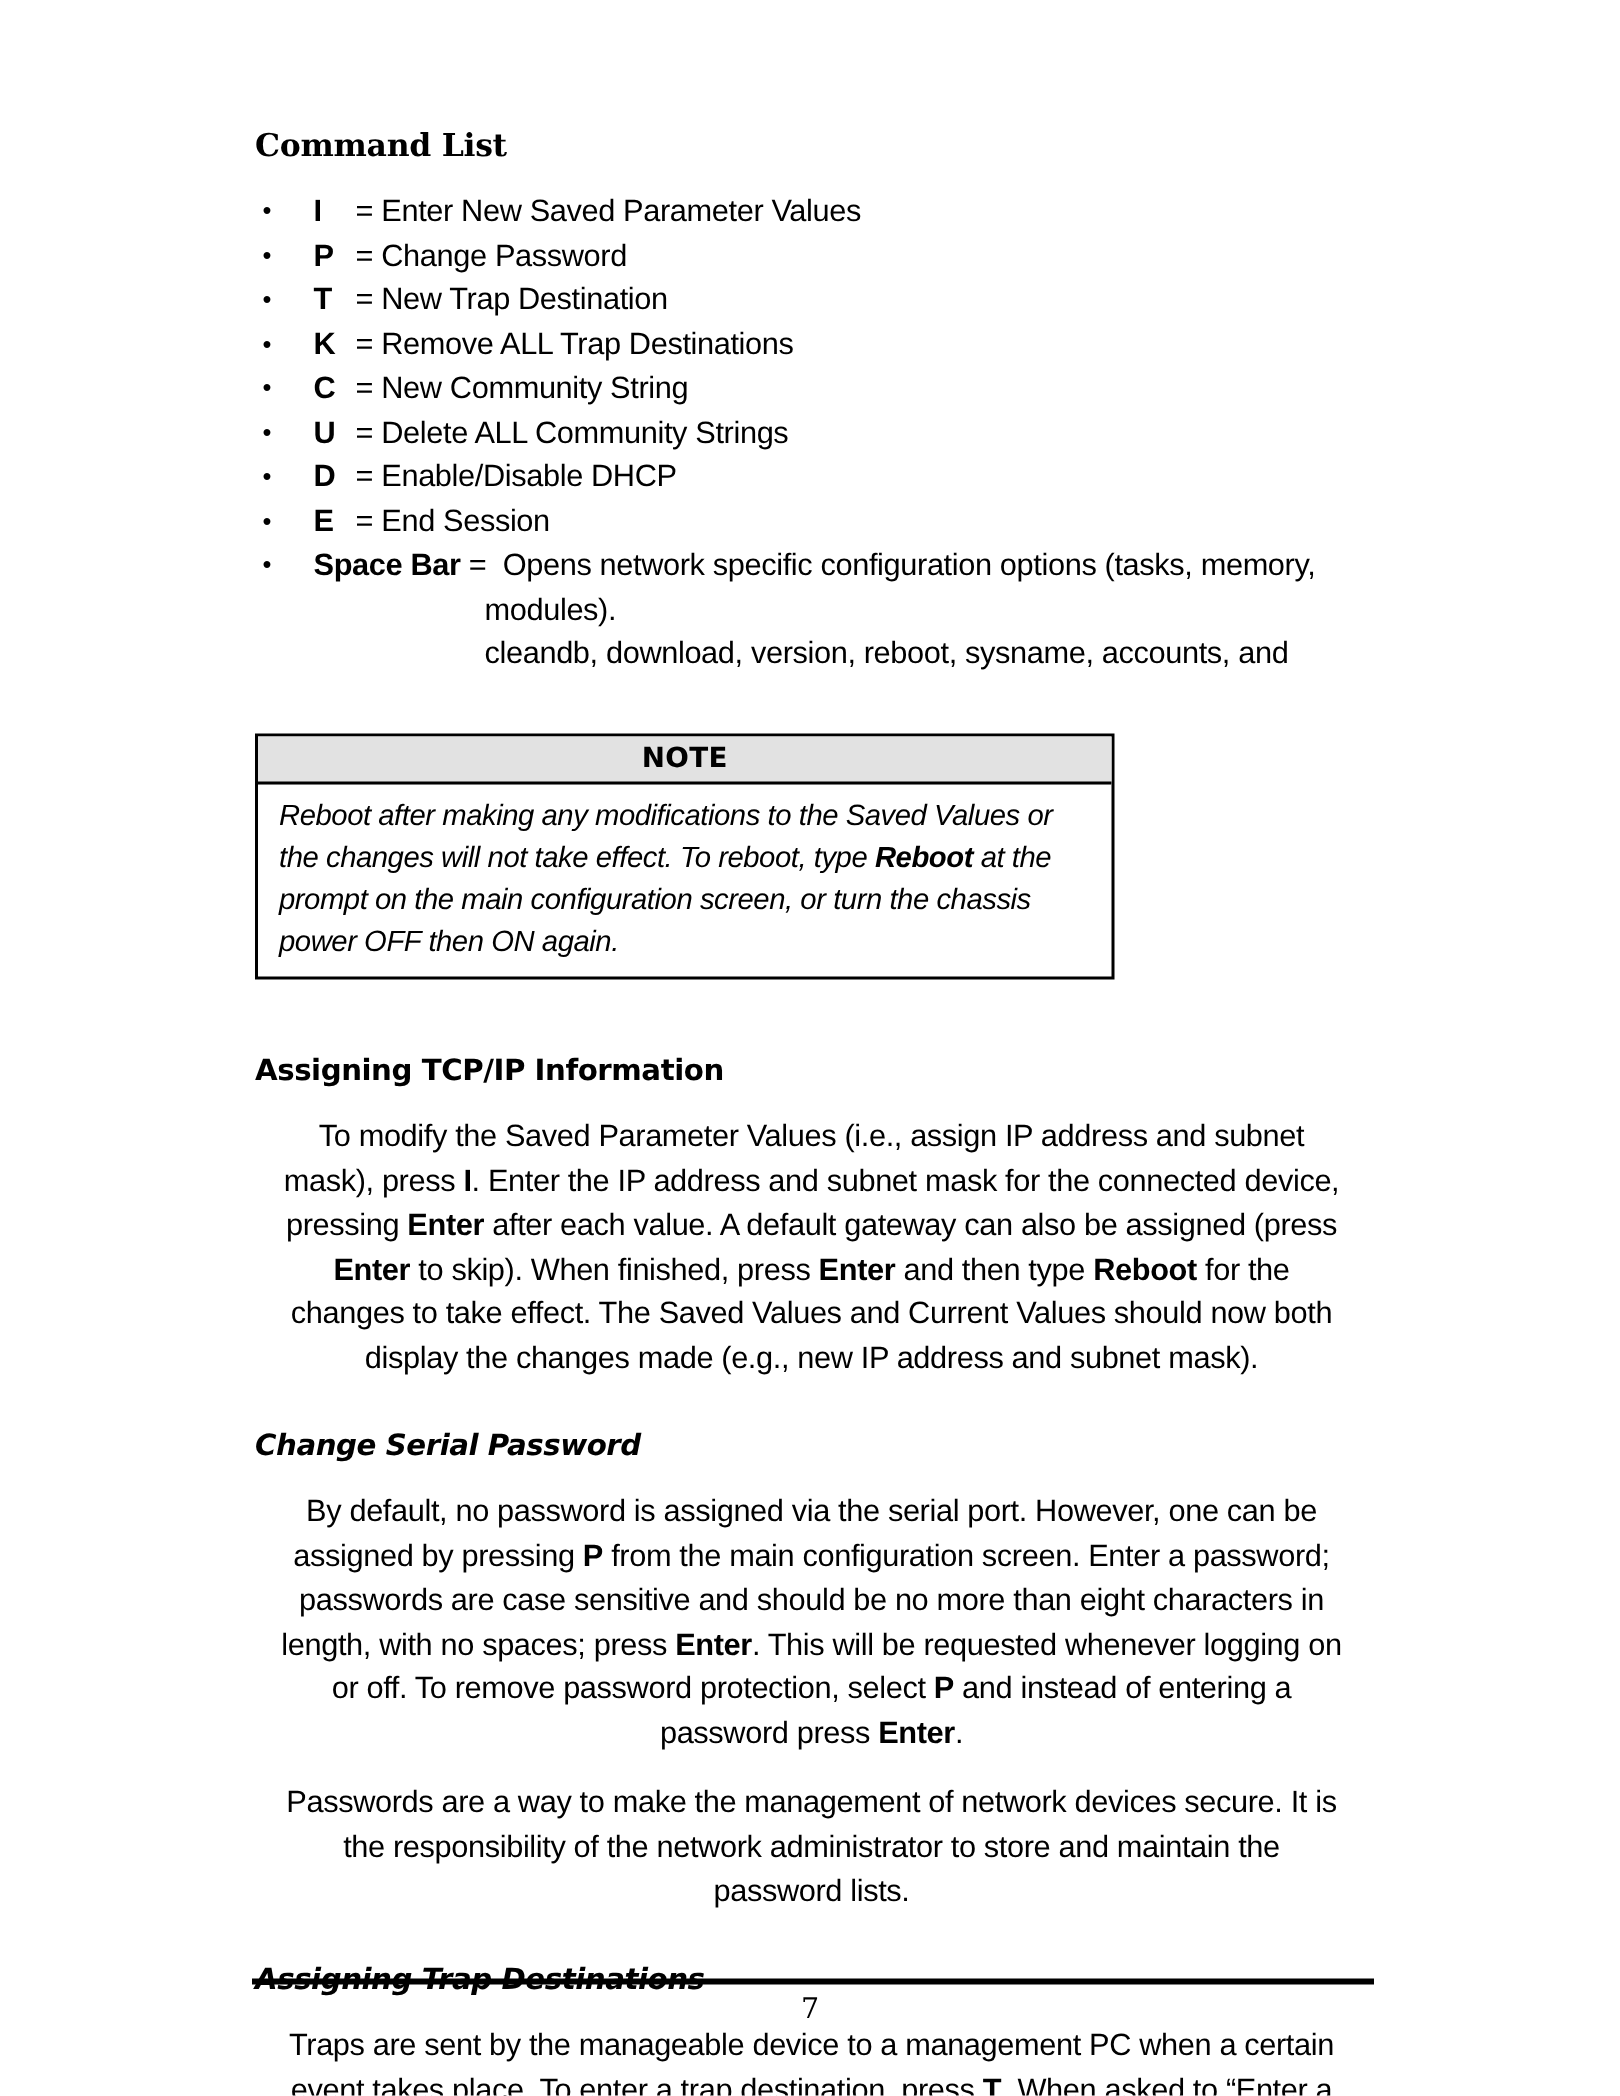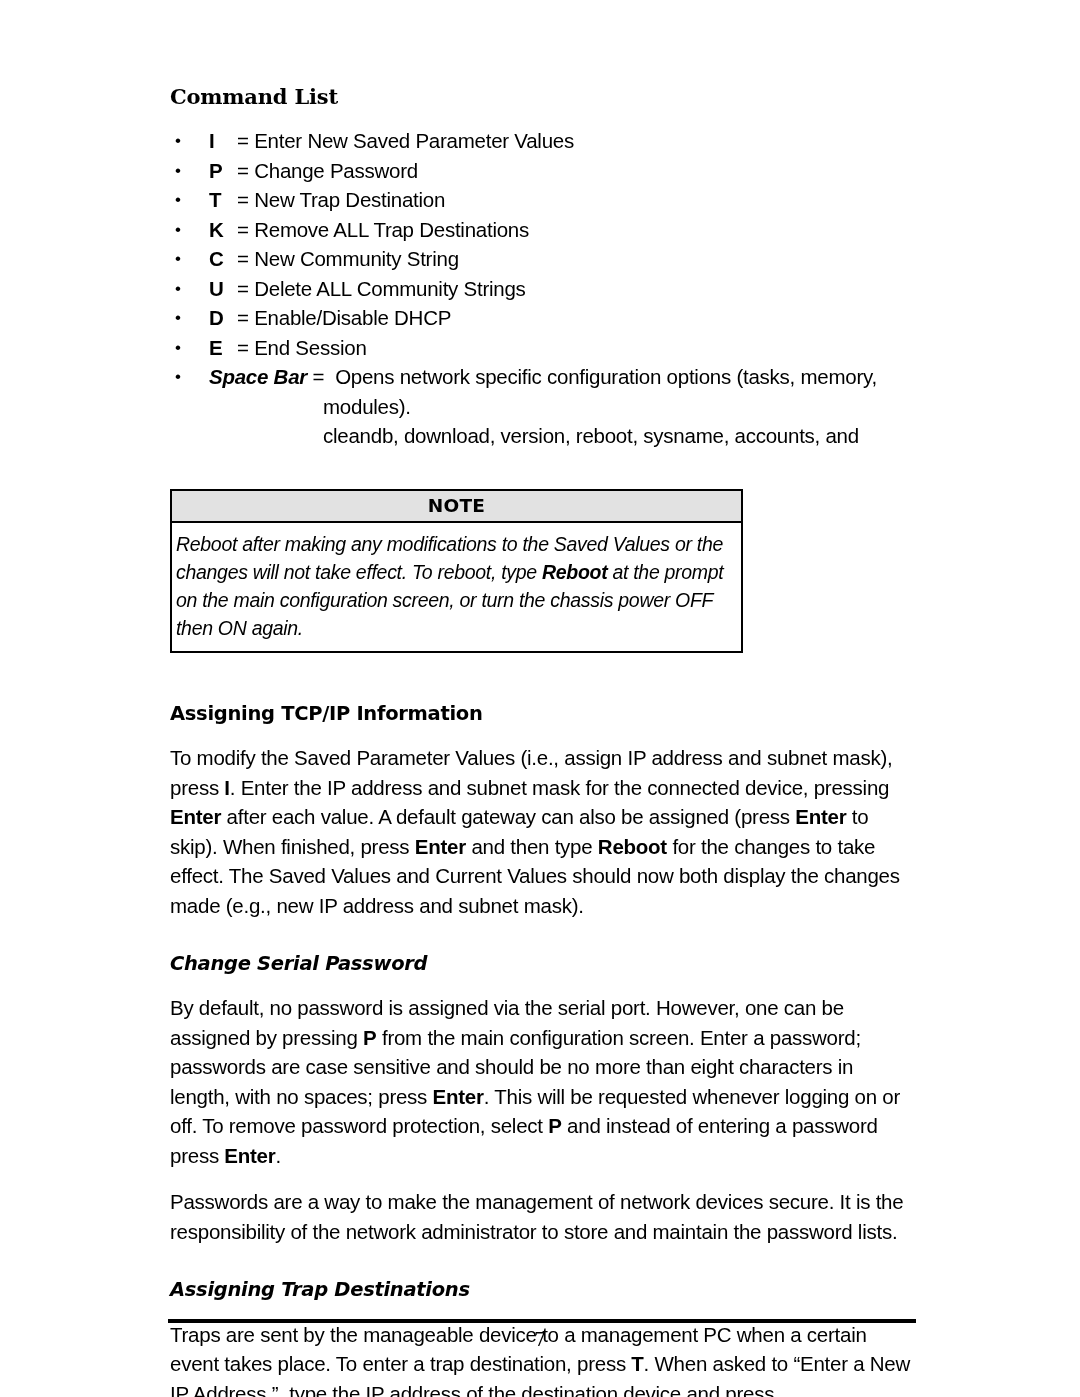--- a/index.html
+++ b/index.html
@@ -82,21 +82,20 @@
     font-size: 17px;
     line-height: 29.5px;
   }
   .cmd-key {
     font-weight: bold;
     display: inline-block;
     min-width: 28px;
   }
   .cmd-key.wide {
     min-width: 0;
-    font-style: italic;
   }
   .cmd-eq {
     display: inline-block;
   }
   .cmd-desc { }
   .cmd-cont {
     display: block;
     padding-left: 114px;
   }
 
@@ -111,21 +110,21 @@
     background: #e2e2e2;
     border-bottom: 2.5px solid #000000;
     text-align: center;
     font-family: "DejaVu Sans", sans-serif;
     font-weight: bold;
     font-size: 18.5px;
     letter-spacing: 0.2px;
     padding: 4px 0 5px 0;
   }
   .note-body {
-    padding: 7px 10px 9px 4px;
+    padding: 7px 10px 9px 14px;
   }
   .note-p {
     font-style: italic;
     font-size: 19.5px;
     line-height: 28px;
     letter-spacing: -0.3px;
     margin: 0;
   }
   .note-p + .note-p {
     margin-top: 18px;
@@ -135,23 +134,23 @@
   }
 
   
   .sec-heading-gap {
     margin-top: 48px;
   }
   .para {
     font-size: 20.5px;
     line-height: 29.5px;
     letter-spacing: -0.25px;
-    margin: 0;
+    margin: 16px;
     margin-top: 17px;
-    text-align: left;
+    text-align: center;
   }
   .para b { font-weight: bold; }
 
   .gap-lg { margin-top: 31px; }
 
   
   .footer-rule {
     position: absolute;
     left: 168px;
     top: 1315px;

